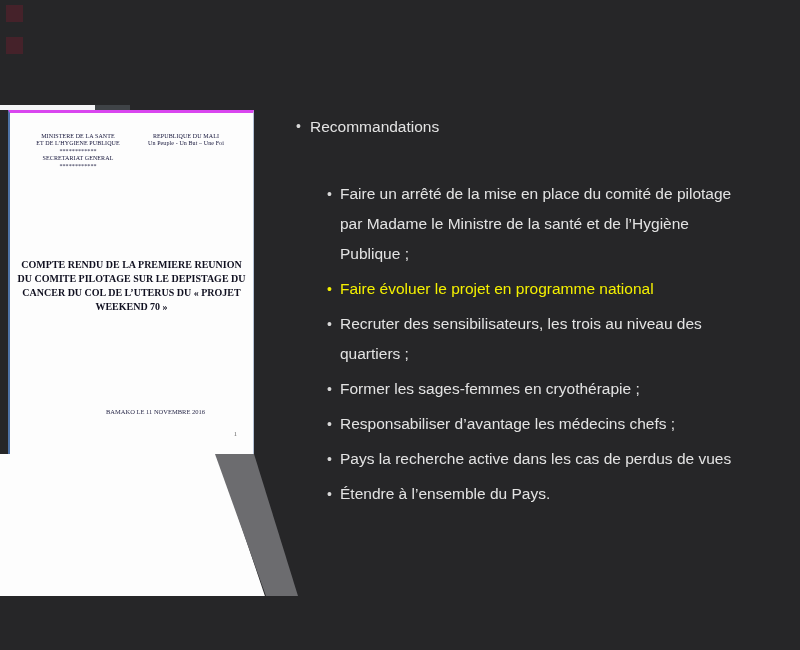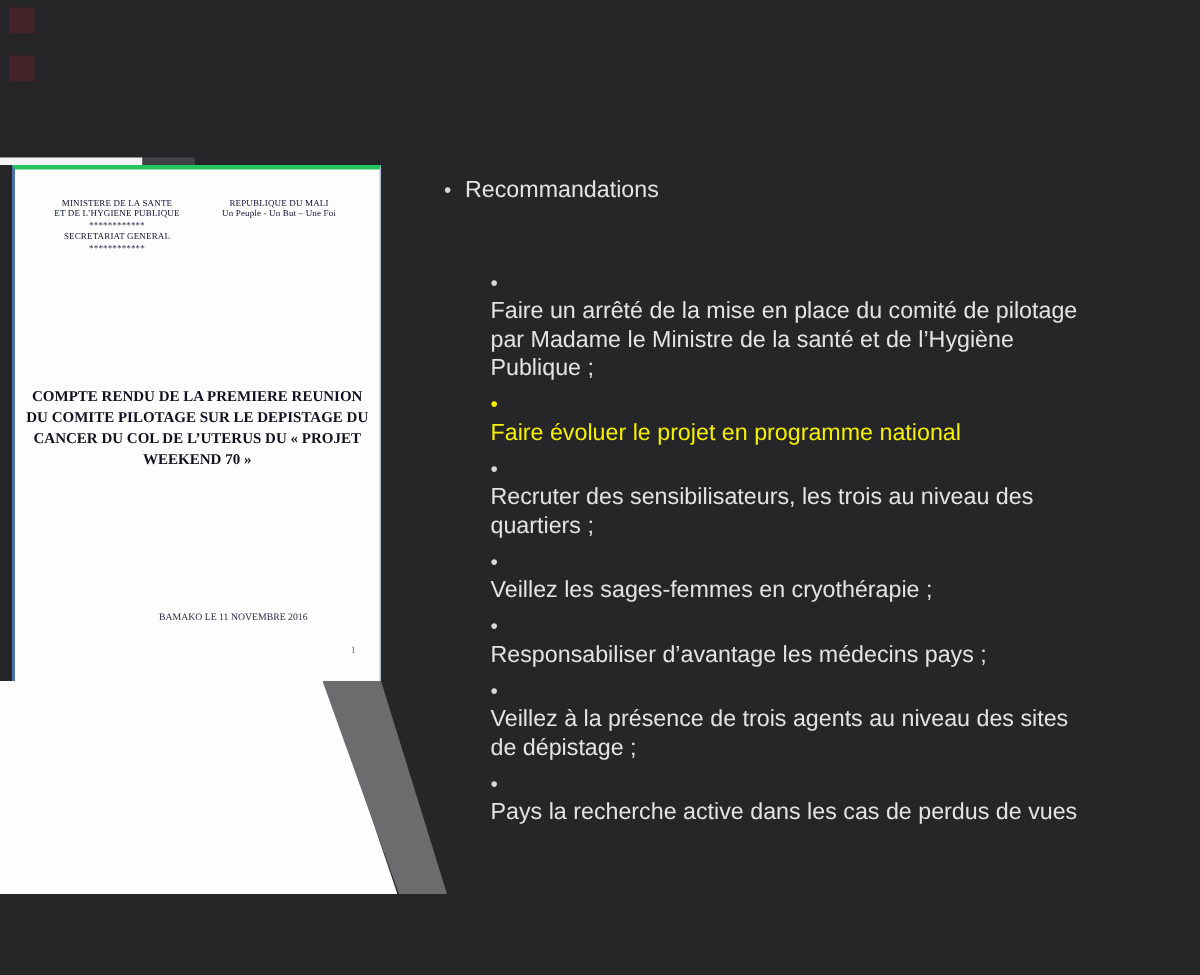--- a/index.html
+++ b/index.html
@@ -14,21 +14,21 @@
 
   
   .strip{position:absolute;height:5px;top:105px;}
   .strip-white{left:0;width:95px;background:#f4f5f7;}
   .strip-gray{left:95px;width:35px;background:#3f4347;}
 
   
   .doc{
     position:absolute;left:8px;top:110px;width:246px;height:344px;
     box-sizing:border-box;background:#fdfdfd;
-    border-top:3px solid #22c55e;border-left:2px solid #4e73a7;border-right:1px solid #b4c2d6;
+    border-top:3px solid #d946ef;border-left:2px solid #4e73a7;border-right:1px solid #b4c2d6;
     font-family:"Liberation Serif",serif;color:#15153a;
   }
   .doc-header{position:absolute;top:20px;left:0;width:100%;display:flex;}
   .doc-header-col{font-size:6px;line-height:7.4px;text-align:center;letter-spacing:0.1px;}
   .doc-header-left{position:absolute;left:22px;width:92px;}
   .doc-header-right{position:absolute;left:134px;width:84px;}
   .doc-title{
     position:absolute;top:145px;left:0;width:100%;text-align:center;
     font-weight:bold;font-size:10px;line-height:14px;white-space:pre-line;color:#101020;
   }
@@ -44,21 +44,21 @@
     position:absolute;left:215px;top:454px;width:83px;height:142px;background:#6c6c6f;
     clip-path:polygon(0 0,47% 0,100% 100%,61.4% 100%);
   }
 
   
   .content{position:absolute;left:296px;top:116px;width:500px;color:#e3e3e3;font-size:15.5px;}
   .row{display:flex;line-height:21px;align-items:center;}
   .blt{flex:0 0 14px;color:#d8d8d8;font-size:14px;}
   .main-item .txt{white-space:pre-line;}
   .sub-list{list-style:none;margin:42px 0 0 31px;padding:0;}
-  .sub-list li{display:flex;line-height:19px;margin-bottom:5px;flex-direction:column;}
+  .sub-list li{display:flex;line-height:30px;margin-bottom:5px;}
   .sub-list .blt{flex:0 0 13px;}
   .sub-list .txt{white-space:pre-line;width:465px;}
   .blt::before{content:"•";}
   li.hl .txt{color:#f4f000;font-weight:normal;}
   li.hl .blt{color:#f4f000;}
 </style>
 </head>
 <body>
 
 <div id="stage">
@@ -110,31 +110,30 @@
           <span class="blt"></span>
           <span class="txt">Faire évoluer le projet en programme national</span>
         </li>
       <li>
           <span class="blt"></span>
           <span class="txt">Recruter des sensibilisateurs, les trois au niveau des
 quartiers ;</span>
         </li>
       <li>
           <span class="blt"></span>
-          <span class="txt">Veillez les sages-femmes en cryothérapie ;</span>
+          <span class="txt">Former les sages-femmes en cryothérapie ;</span>
         </li>
       <li>
           <span class="blt"></span>
-          <span class="txt">Responsabiliser d’avantage les médecins pays ;</span>
-        </li>
-      <li>
-          <span class="blt"></span>
-          <span class="txt">Veillez à la présence de trois agents au niveau des sites
-de dépistage ;</span>
+          <span class="txt">Responsabiliser d’avantage les médecins chefs ;</span>
         </li>
       <li>
           <span class="blt"></span>
           <span class="txt">Pays la recherche active dans les cas de perdus de vues</span>
+        </li>
+      <li>
+          <span class="blt"></span>
+          <span class="txt">Étendre  à l’ensemble du Pays.</span>
         </li>
     </ul>
   </div>
 
 </div>
 
 </body></html>

